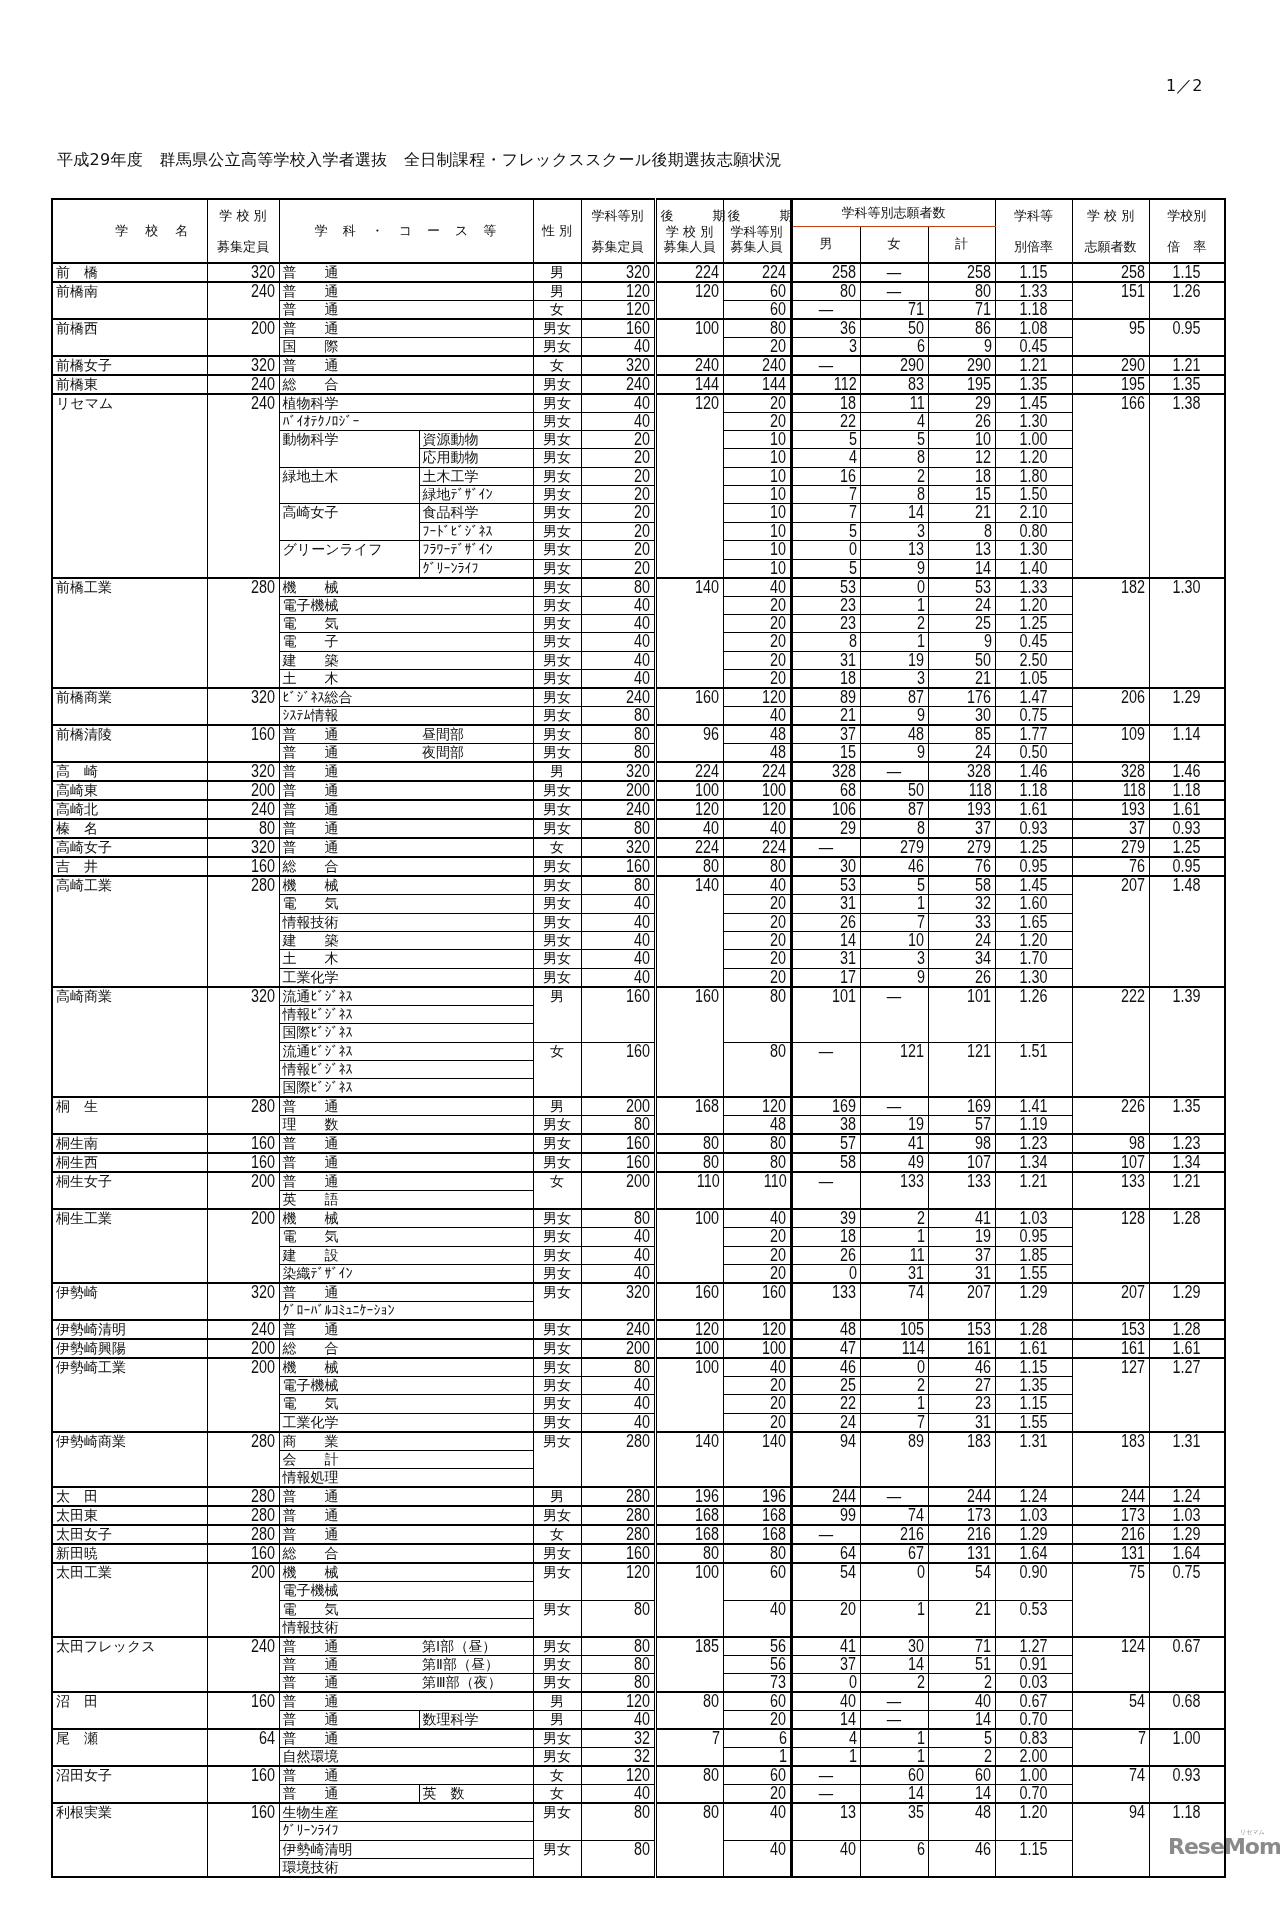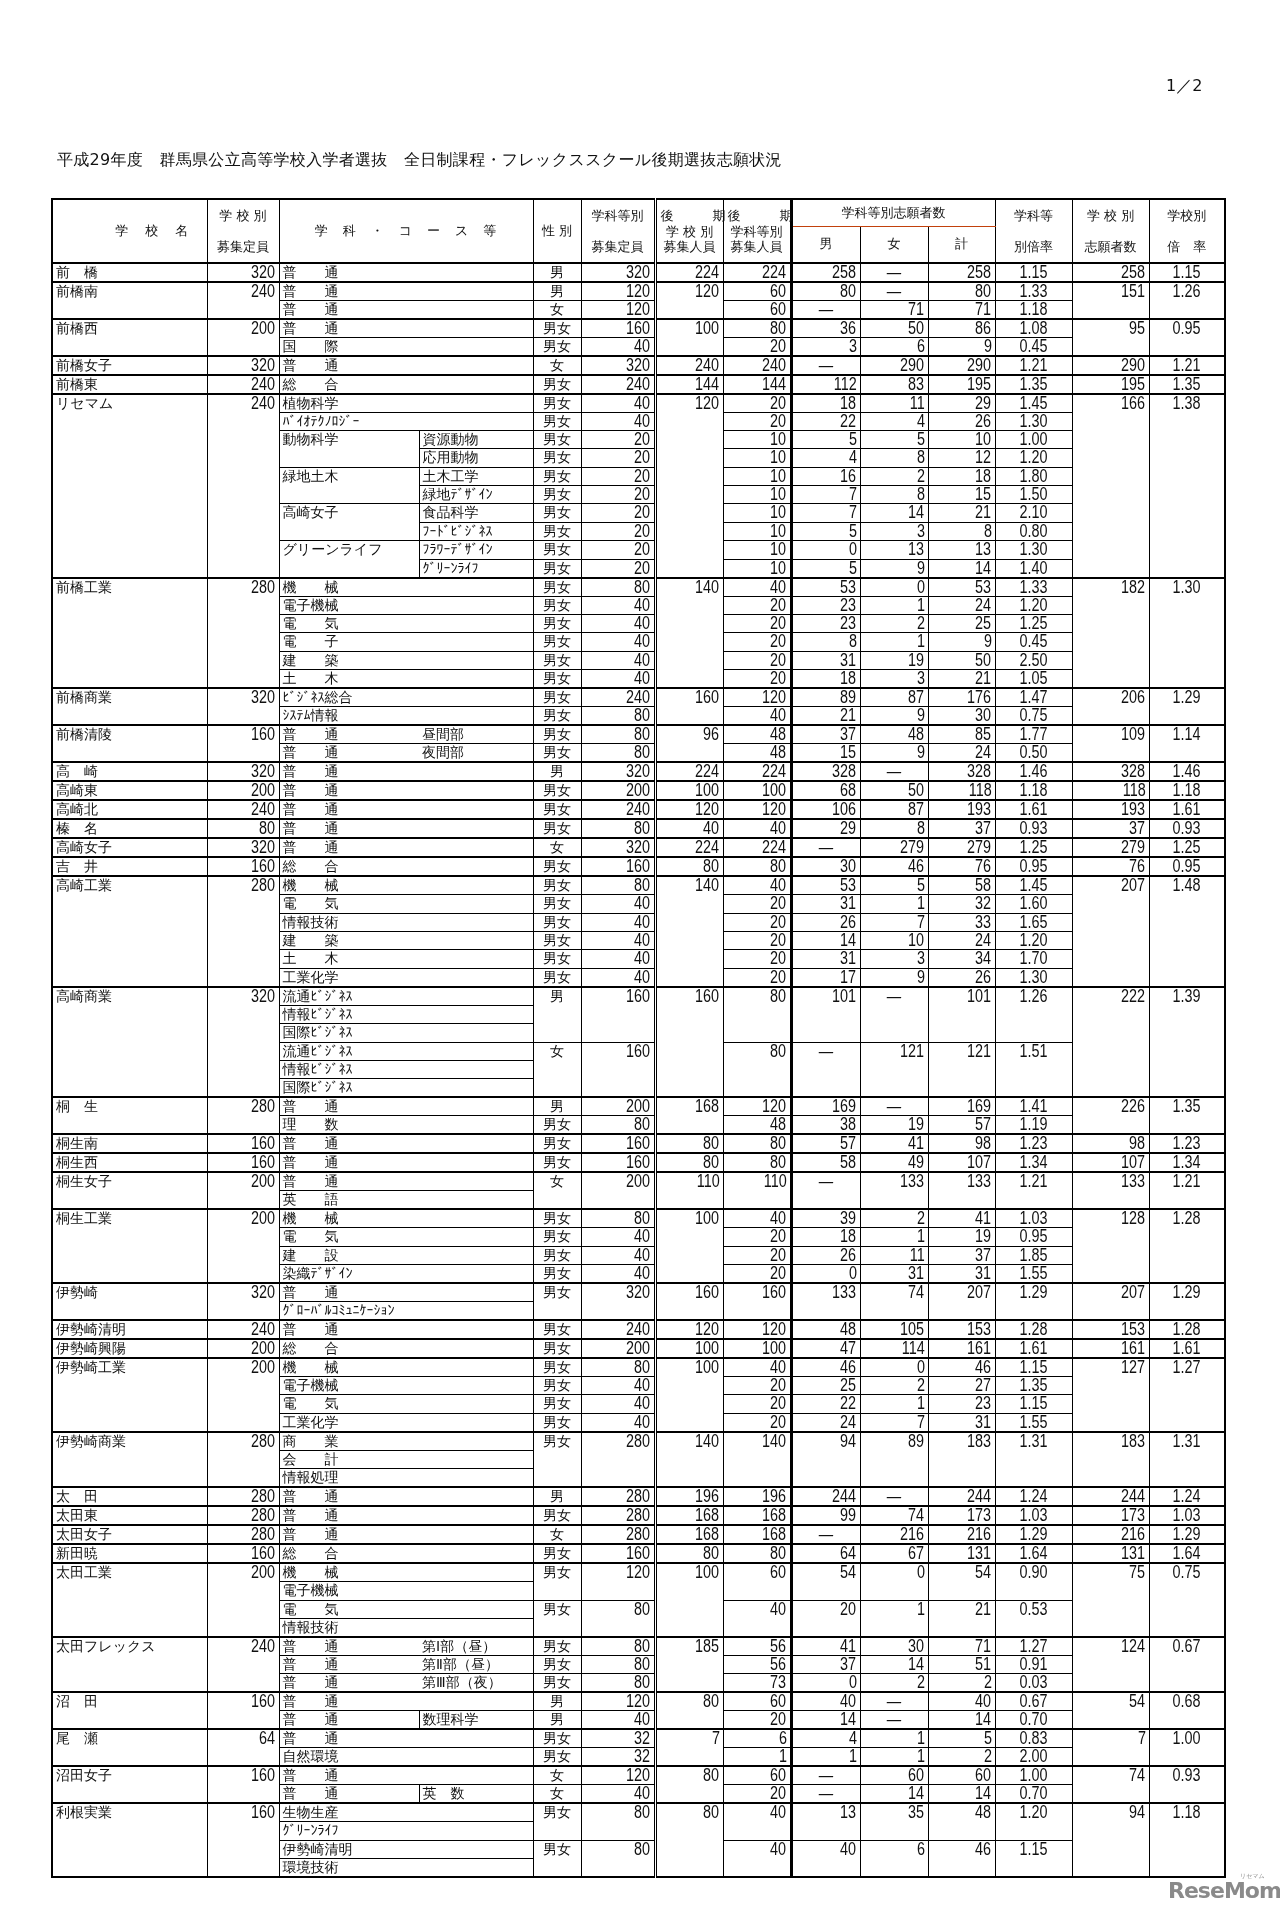--- a/index.html
+++ b/index.html
@@ -32,21 +32,21 @@
   .nodiv { border-right-style:hidden !important; }
   .sex { text-align:center; }
   .num { text-align:right; }
   .ratio { text-align:center; }
   .dash { text-align:center; }
   .t { display:inline-block; vertical-align:top; line-height:17px; }
   .n { display:inline-block; vertical-align:top; font-family:"Liberation Sans", sans-serif;
        font-size:18px; line-height:17px; transform:scaleX(.8); transform-origin:100% 50%; }
   .ratio .n, .dash .n { transform-origin:50% 50%; }
 
-  .wm { position:absolute; left:1168px; top:1872px; width:100px; height:30px; }
+  .wm { position:absolute; left:1168px; top:1828px; width:100px; height:30px; }
   .wm-text { position:absolute; left:0; top:6px; font-family:"DejaVu Sans", sans-serif; font-weight:bold;
              font-size:22px; letter-spacing:-1px; color:#8a8a8a; }
   .wm-kana { position:absolute; left:72px; top:0; font-size:6px; color:#8a8a8a; }
 </style>
 </head>
 <body>
 
 <div class="pageno">1／2</div>
 <div class="title">平成29年度　群馬県公立高等学校入学者選抜　全日制課程・フレックススクール後期選抜志願状況</div>
 

